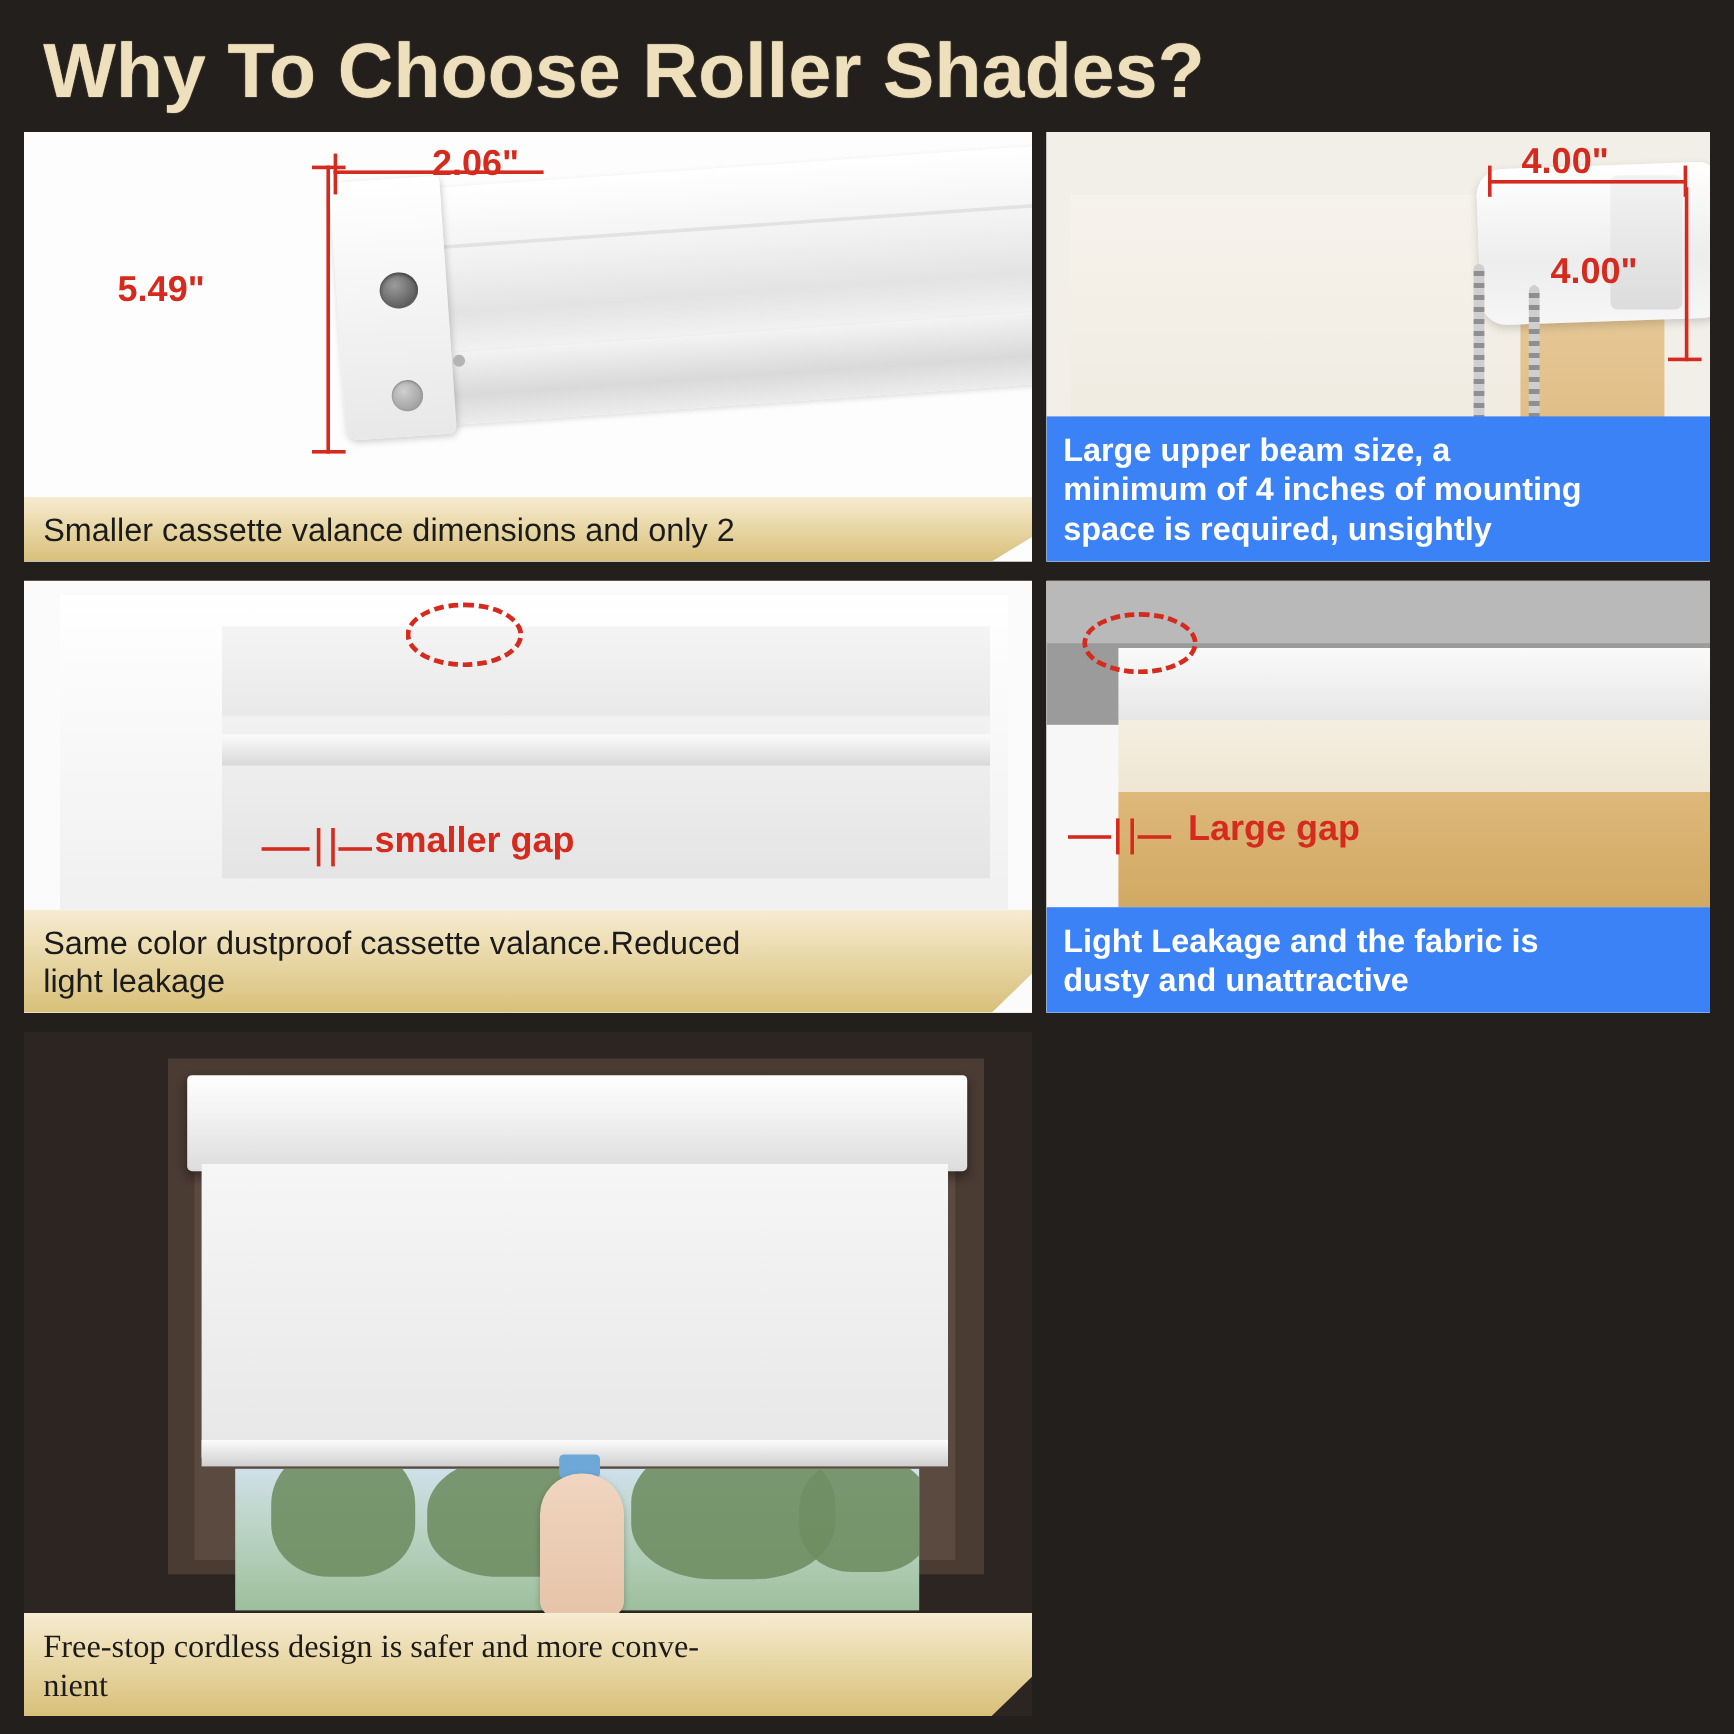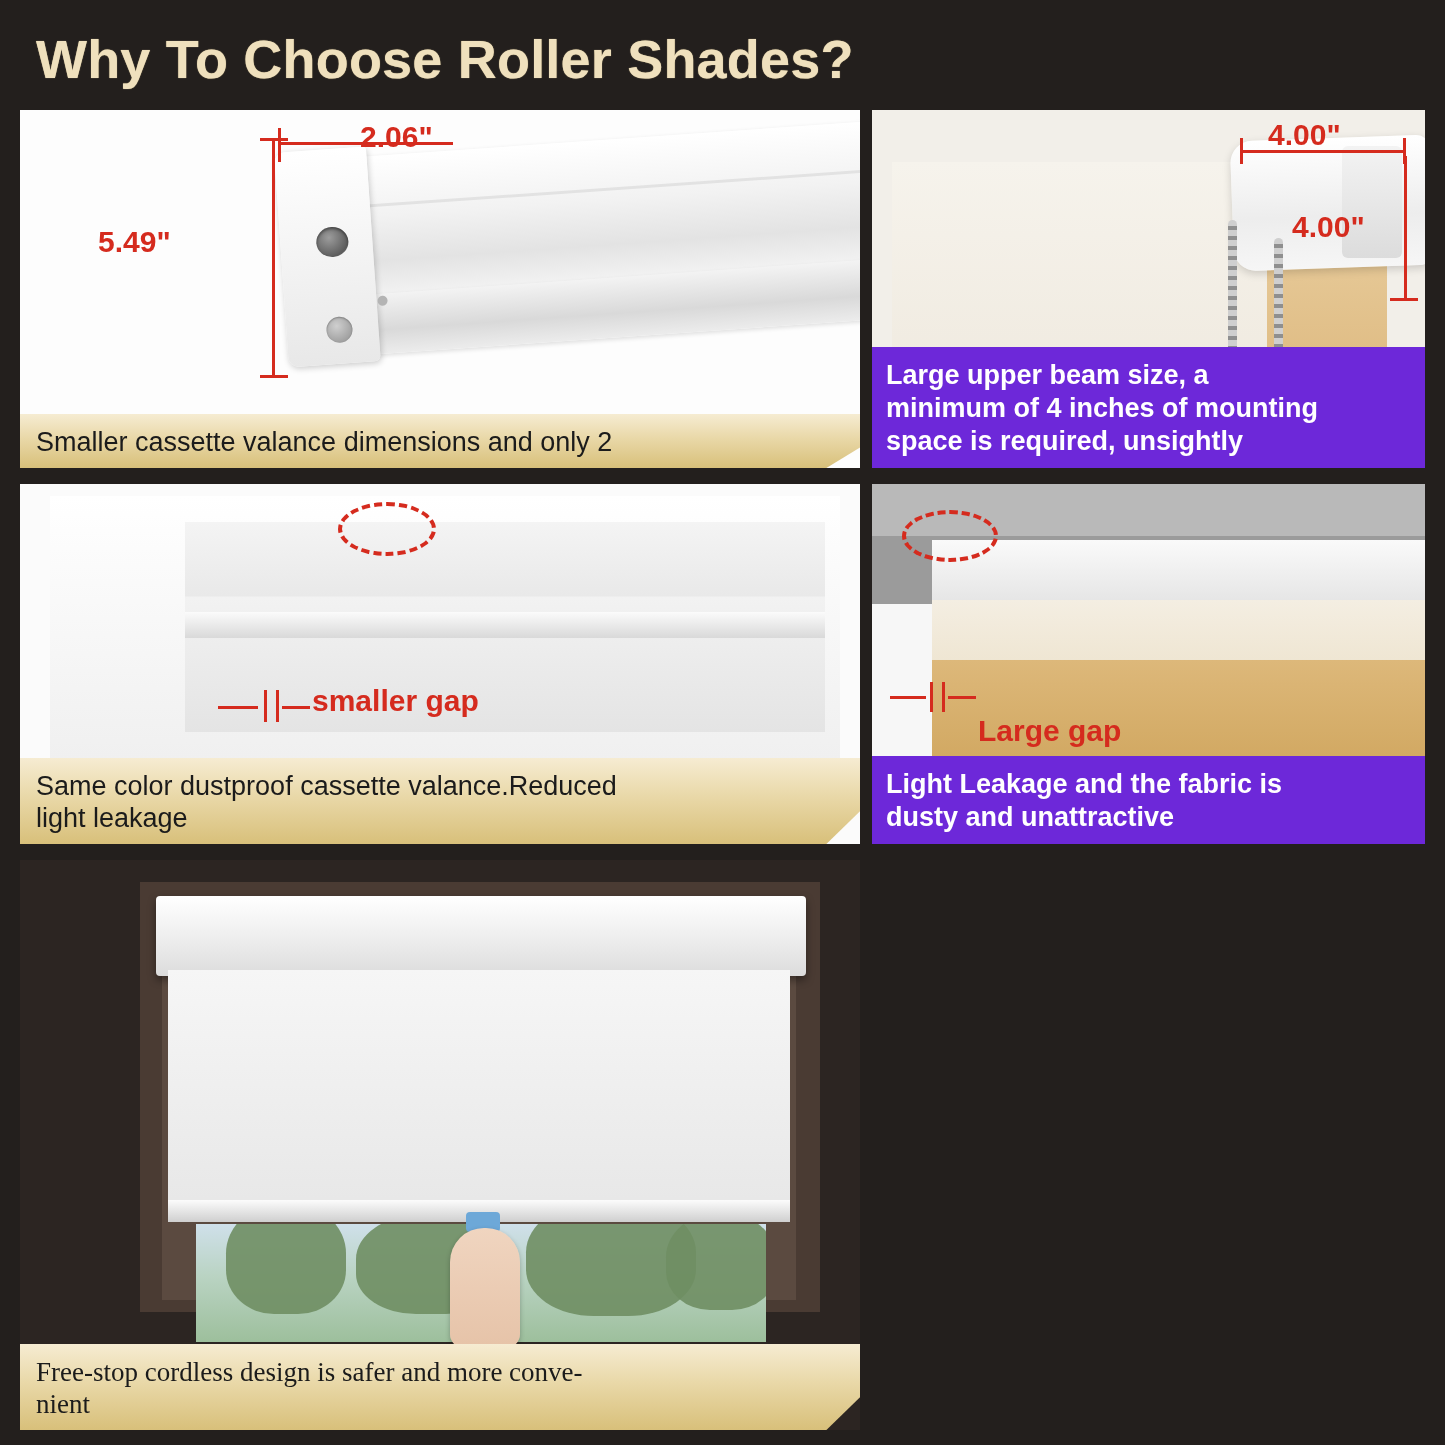--- a/index.html
+++ b/index.html
@@ -8,21 +8,21 @@
     background:#231f1d;
     font-family:"Liberation Sans", sans-serif;
     overflow:hidden;
     position:relative;
   }
   .page{position:absolute;inset:0;background:#231f1d;}
 
   
   .title{
     position:absolute;left:36px;top:24px;width:1380px;height:70px;
-    font-size:54px;font-weight:bold;line-height:70px;
+    font-size:64px;font-weight:bold;line-height:70px;
     color:#efe0bd;letter-spacing:0.2px;
     text-shadow:0 0 1px #cbb88a;
     white-space:nowrap;
   }
 
   
   .grid{position:absolute;left:20px;top:110px;width:1405px;height:1320px;}
   .cell{position:absolute;overflow:hidden;background:#ffffff;}
 
   
@@ -37,21 +37,21 @@
   .cap{
     position:absolute;left:0;right:0;bottom:0;
     box-sizing:border-box;
     padding:12px 14px 10px 16px;
     font-size:27px;line-height:32px;font-weight:500;
     color:#1b1b1b;
     background:linear-gradient(180deg,#f6ecd2 0%,#e9d8a8 45%,#d8c07a 100%);
   }
   .cap.right{
     color:#ffffff;font-weight:bold;
-    background:#6d28d9;
+    background:#3b82f6;
     padding:12px 12px 10px 14px;
     line-height:33px;
   }
   .cap .l2{display:block;}
 
   
   .cap.left-clip{
     clip-path:polygon(0 0, 100% 0, 100% 62%, 96% 100%, 0 100%);
   }
 
@@ -298,21 +298,21 @@
         <div class="c4-ceil"></div>
         <div class="c4-beam"></div>
         <div class="c4-fab1"></div>
         <div class="c4-fab2"></div>
         <div class="dash-ellipse" style="left:30px;top:26px;width:88px;height:44px;"></div>
 
         <div class="dim-line dim-h" style="left:18px;top:212px;width:36px;"></div>
         <div class="dim-line dim-h" style="left:76px;top:212px;width:28px;"></div>
         <div class="dim-line dim-v" style="left:58px;top:198px;height:30px;"></div>
         <div class="dim-line dim-v" style="left:70px;top:198px;height:30px;"></div>
-        <div class="dim-label" style="left:106px;top:190px;margin-top:40px;">Large gap</div>
+        <div class="dim-label" style="left:118px;top:190px;">Large gap</div>
       </div>
 
       <div class="cap right">
         <span>Light Leakage and the fabric is</span>
         <span class="l2">dusty and unattractive</span>
       </div>
     </div>
 
     <div class="cell col-l row3">
       <div class="photo c5-bg">

